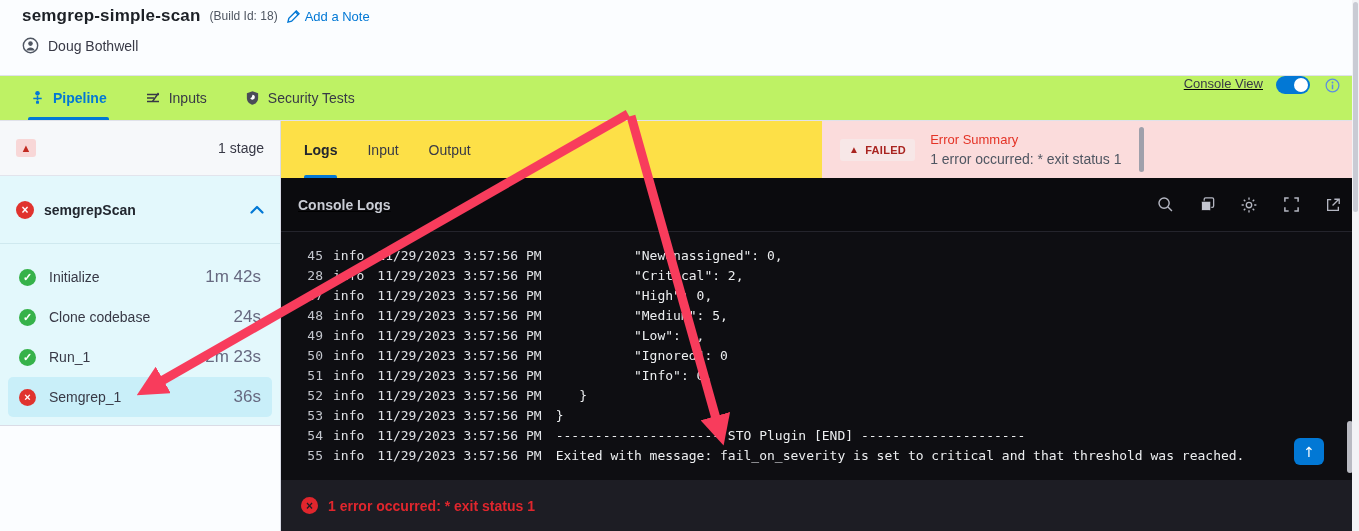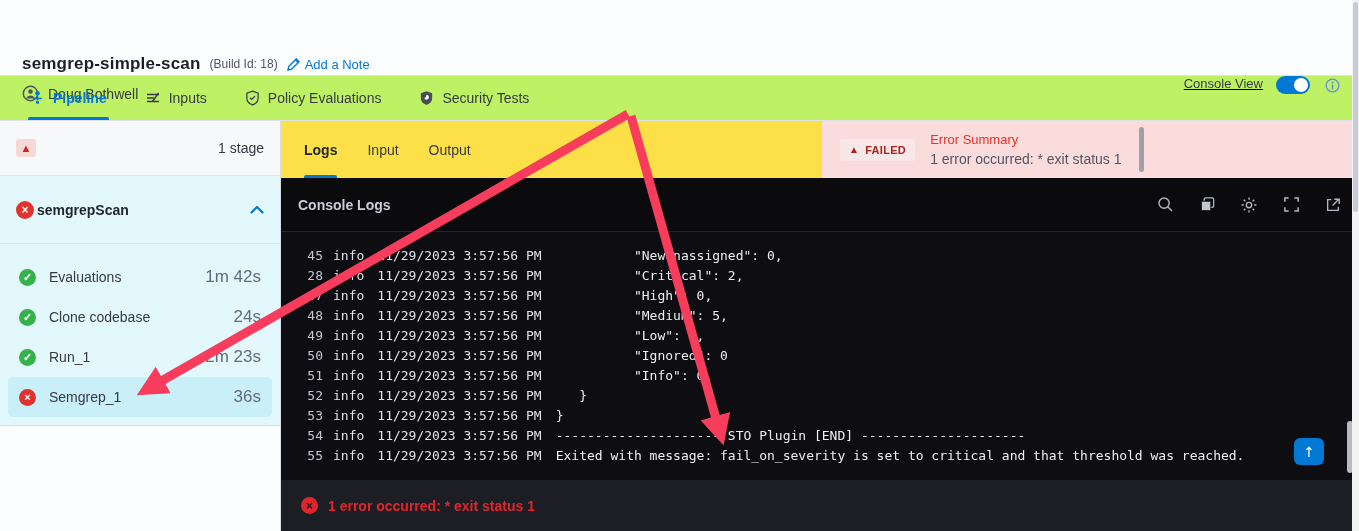--- a/index.html
+++ b/index.html
@@ -1,21 +1,21 @@
 <!DOCTYPE html>
 <html><head>
 <meta charset="utf-8">
 <style>
   * { margin:0; padding:0; box-sizing:border-box; }
   html,body { width:1359px; height:531px; font-family:"Liberation Sans", sans-serif; }
   .page { position:relative; width:1359px; height:531px; background:#fbfdff; overflow:hidden; }
 
   
   .hdr { height:75px; padding:6px 0 0 22px; background:#fbfdff; }
-  .title-row { display:flex; align-items:center; gap:9px;margin-top:48px; }
+  .title-row { display:flex; align-items:center; gap:9px; }
   .build-title { font-size:17px; font-weight:bold; color:#1c2026; letter-spacing:.2px; }
   .build-id { font-size:12px; color:#4f5662; }
   .add-note { display:flex; align-items:center; gap:5px; color:#0278d5; font-size:13px; cursor:pointer; }
   .user-row { display:flex; align-items:center; gap:9px; margin-top:11px; color:#383946; font-size:14px; }
 
   
   .main-tabs { height:46px; border-top:1px solid #e0e2ea; border-bottom:1px solid #e0e2ea;
                display:flex; align-items:stretch; padding:0 18px 0 30px; background:#bef264; }
   .mtab { display:flex; align-items:center; gap:8px; margin-right:38px; font-size:14px; color:#383946; position:relative; cursor:pointer; }
   .mtab.active { color:#0278d5; font-weight:bold; }
@@ -28,21 +28,21 @@
   
   .content { display:flex; height:410px; }
 
   
   .sidebar { width:281px; border-right:1px solid #d9dbe6; display:flex; flex-direction:column; background:#fbfdff; }
   .sb-top { height:55px; display:flex; align-items:center; padding:0 16px; background:#f6f8fa; border-bottom:1px solid #e2e4ec; }
   .warn-badge { width:20px; height:18px; background:#f8d7d7; border-radius:3px; display:flex; align-items:center; justify-content:center;
                 color:#c22a21; font-size:11px; line-height:1; }
   .stage-count { margin-left:auto; font-size:14px; color:#383946; }
   .stage-hdr { height:68px; background:#e3f8fc; display:flex; align-items:center; padding:0 16px; border-bottom:1px solid #cfe9ef; cursor:pointer; }
-  .stage-name { margin-left:3px; font-size:14px; font-weight:600; color:#22272f; }
+  .stage-name { margin-left:10px; font-size:14px; font-weight:600; color:#22272f; }
   .chev { margin-left:auto; }
   .steps { height:181px; background:#e3f8fc; padding-top:13px; }
   .step { height:40px; margin:0 8px; padding:0 11px; display:flex; align-items:center; border-radius:5px; cursor:pointer; }
   .step.selected { background:#c9eff9; }
   .step-name { margin-left:13px; font-size:14px; color:#383946; }
   .step-time { margin-left:auto; font-size:17px; color:#676980; }
   .circle { width:17px; height:17px; border-radius:50%; display:flex; align-items:center; justify-content:center;
             color:#fff; font-size:11px; font-weight:bold; flex:none; line-height:1; }
   .circle.ok { background:#36b24a; }
   .circle.fail { background:#e0332e; }
@@ -143,29 +143,20 @@
       <span>
         <svg class="ic" width="16" height="16" viewBox="0 0 16 16" stroke="#383946" stroke-width="1.4" fill="none">
             <path d="M2 4.5h12M2 8h7M2 11.5h12"></path>
             <path d="M13.5 3l-6 8.5"></path>
           </svg>
       </span>
       <span>Inputs</span>
     </div>
     <div class="mtab">
       <span>
-        <svg class="ic" width="15" height="16" viewBox="0 0 16 17" fill="none" stroke="#383946" stroke-width="1.3">
-            <path d="M8 1.2l6 2.1v5.2c0 4-2.6 6.2-6 7.3-3.4-1.1-6-3.3-6-7.3V3.3z"></path>
-            <path d="M5.3 8.2l1.9 1.9 3.4-3.6"></path>
-          </svg>
-      </span>
-      <span>Policy Evaluations</span>
-    </div>
-    <div class="mtab">
-      <span>
         <svg class="ic" width="15" height="16" viewBox="0 0 16 17">
             <path d="M8 1.2l6 2.1v5.2c0 4-2.6 6.2-6 7.3-3.4-1.1-6-3.3-6-7.3V3.3z" fill="#4a4c57"></path>
             <path d="M8 5a2.6 2.6 0 1 1-2.4 3.7l1.6-.9z" fill="#fff"></path>
           </svg>
       </span>
       <span>Security Tests</span>
     </div>
     <div class="nav-right">
       <span class="console-view-label">Console View</span>
       <span class="toggle">
@@ -193,21 +184,21 @@
         <span class="stage-name">semgrepScan</span>
         <span class="chev">
           <svg class="ic" width="14" height="9" viewBox="0 0 14 9">
               <path d="M1.5 7.5L7 2l5.5 5.5" fill="none" stroke="#0278d5" stroke-width="2.2" stroke-linecap="round" stroke-linejoin="round"></path>
             </svg>
         </span>
       </div>
       <div class="steps">
         <div class="step">
           <span class="circle ok">✓</span>
-          <span class="step-name">Evaluations</span>
+          <span class="step-name">Initialize</span>
           <span class="step-time">1m 42s</span>
         </div>
         <div class="step">
           <span class="circle ok">✓</span>
           <span class="step-name">Clone codebase</span>
           <span class="step-time">24s</span>
         </div>
         <div class="step">
           <span class="circle ok">✓</span>
           <span class="step-name">Run_1</span>

